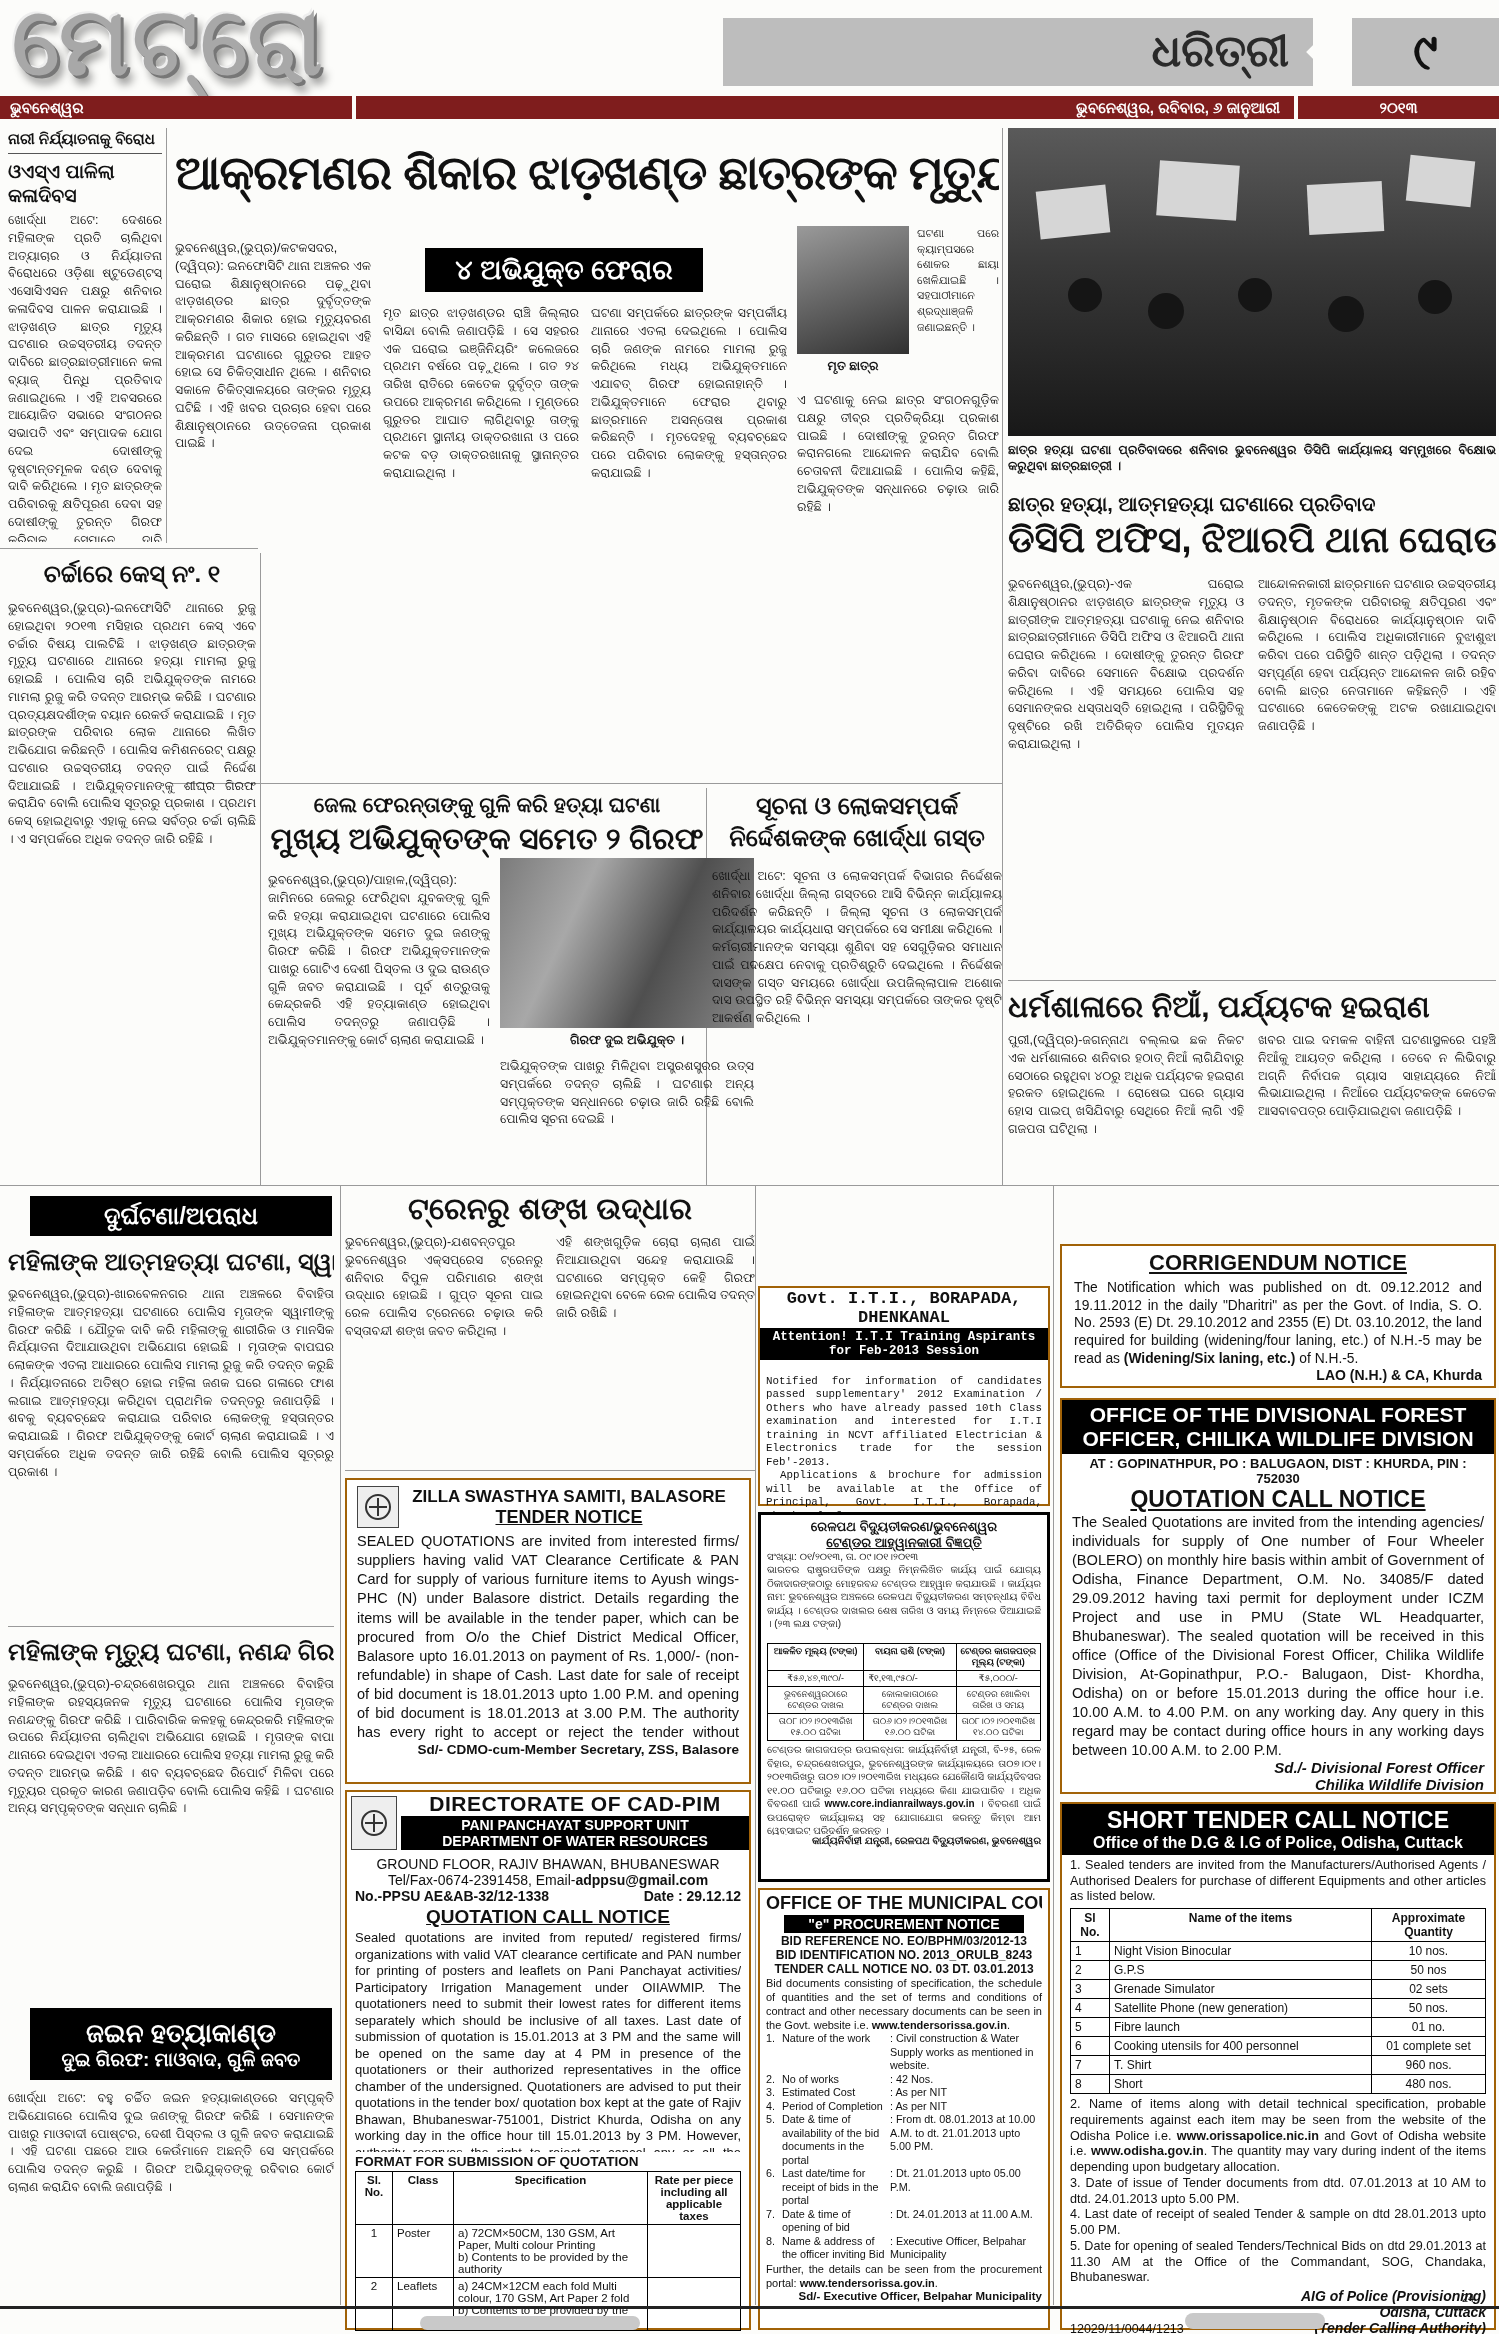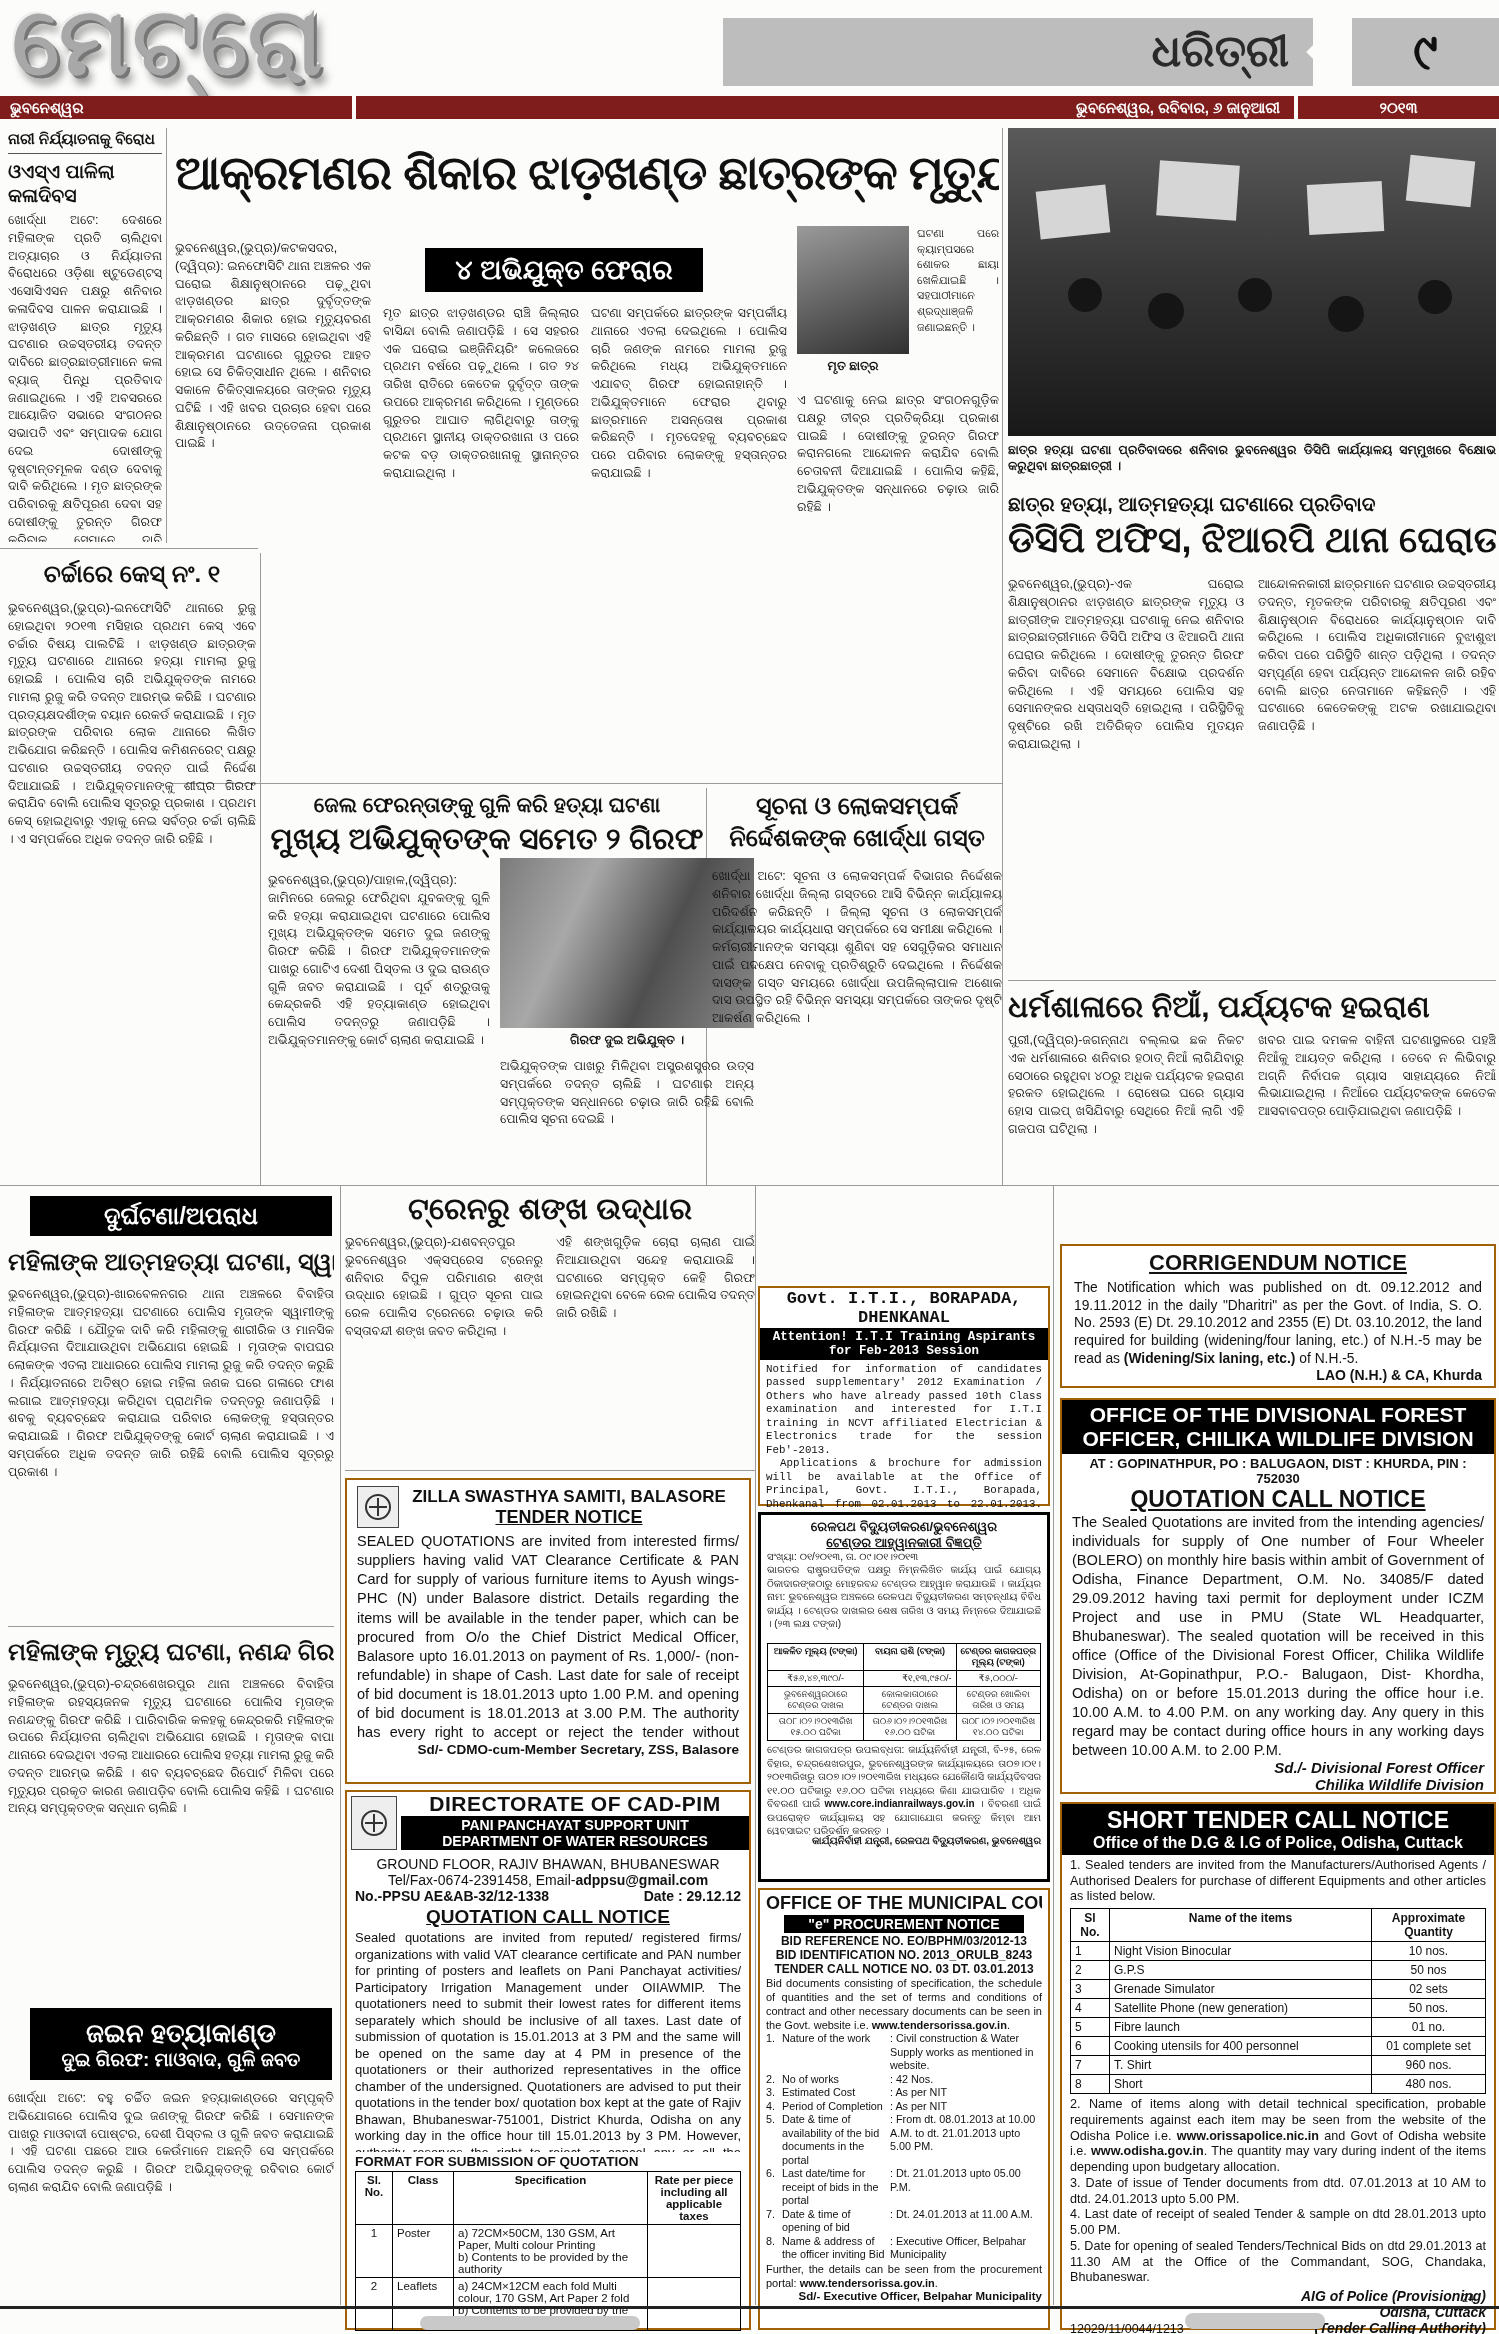--- a/index.html
+++ b/index.html
@@ -227,21 +227,21 @@
       <div style="display:flex;justify-content:space-between;font-size:12.5px;margin-top:2px;">
         <span>32001/11/0021/1213</span>
         <span class="b i">Sd./- Additional Director, PPSU</span>
       </div>
     </div>
   </div>
 
   <div class="abs nbox" style="left:758px;top:1286px;width:292px;height:220px;box-sizing:border-box;font-family:Liberation Mono, monospace;">
     <div class="ntitle" style="font-size:17px;padding:1px 0;">Govt. I.T.I., BORAPADA, DHENKANAL</div>
     <div class="blackbox" style="font-size:12.5px;padding:2px 2px;">Attention! I.T.I Training Aspirants for Feb-2013 Session</div>
-    <div style="padding:3px 6px;">
+    <div style="padding:3px 6px;margin-top:12px;">
       <div class="just clip" style="font-size:10.8px;line-height:1.25;">Notified for information of candidates passed supplementary' 2012 Examination /  Others who have already passed 10th Class examination and interested for I.T.I training in NCVT affiliated Electrician &amp; Electronics trade for the session Feb'-2013.</div>
       <div class="just clip" style="font-size:10.8px;line-height:1.25;text-indent:14px;">Applications &amp; brochure for admission will be available at the Office of Principal, Govt. I.T.I., Borapada, Dhenkanal from 02.01.2013 to 22.01.2013. Both boys &amp; girls can apply for the above training.</div>
       <div class="just clip" style="font-size:10.8px;line-height:1.25;text-indent:14px;">Applications duly filled in and supported with all the relevant documents should reach the Principal of Govt. I.T.I., Borapada, Dhenkanal on or before 22.01.2013.</div>
       <div class="sign" style="font-size:11px;">Sd./- Principal, Govt. I.T.I., Borapada, Dhenkanal</div>
     </div>
   </div>
 
   <div class="abs nbox3" style="left:758px;top:1512px;width:292px;height:370px;box-sizing:border-box;padding:4px 6px;">
     <div class="ntitle" style="font-size:13px;">ରେଳପଥ ବିଦ୍ୟୁତୀକରଣ/ଭୁବନେଶ୍ୱର</div>
     <div class="ntitle u" style="font-size:13px;">ଟେଣ୍ଡର ଆହ୍ୱାନକାରୀ ବିଜ୍ଞପ୍ତି</div>
@@ -249,21 +249,21 @@
     <div class="just clip" style="font-size:10px;line-height:1.35;height:78px;">ଭାରତର ରାଷ୍ଟ୍ରପତିଙ୍କ ପକ୍ଷରୁ ନିମ୍ନଲିଖିତ କାର୍ଯ୍ୟ ପାଇଁ ଯୋଗ୍ୟ ଠିକାଦାରଙ୍କଠାରୁ ମୋହରବନ୍ଦ ଟେଣ୍ଡର ଆହ୍ୱାନ କରାଯାଉଛି । କାର୍ଯ୍ୟର ନାମ: ଭୁବନେଶ୍ୱର ଅଞ୍ଚଳରେ ରେଳପଥ ବିଦ୍ୟୁତୀକରଣ ସମ୍ବନ୍ଧୀୟ ବିବିଧ କାର୍ଯ୍ୟ । ଟେଣ୍ଡର ଦାଖଲର ଶେଷ ତାରିଖ ଓ ସମୟ ନିମ୍ନରେ ଦିଆଯାଇଛି । (୨୩ ଲକ୍ଷ ଟଙ୍କା)</div>
     <table style="font-size:9px;margin-top:2px;">
       <tbody>
           <tr>
         <th>ଆକଳିତ ମୂଲ୍ୟ (ଟଙ୍କା)</th>
         <th>ବାୟନା ରାଶି (ଟଙ୍କା)</th>
         <th>ଟେଣ୍ଡର କାଗଜପତ୍ର ମୂଲ୍ୟ (ଟଙ୍କା)</th>
       </tr>
       <tr>
         <td style="text-align:center;">₹୫୬,୪୭,୩୯୦/-</td>
-        <td style="text-align:right;">₹୧,୧୩,୯୫୦/-</td>
+        <td style="text-align:left;">₹୧,୧୩,୯୫୦/-</td>
         <td style="text-align:center;">₹୫,୦୦୦/-</td>
       </tr>
       <tr>
         <td style="text-align:center;">ଭୁବନେଶ୍ୱରଠାରେ ଟେଣ୍ଡର ଦାଖଲ</td>
         <td style="text-align:center;">କୋଲକାତାଠାରେ ଟେଣ୍ଡର ଦାଖଲ</td>
         <td style="text-align:center;">ଟେଣ୍ଡର ଖୋଲିବା ତାରିଖ ଓ ସମୟ</td>
       </tr>
       <tr>
         <td style="text-align:center;">ତା୦୮।୦୨।୨୦୧୩ରିଖ ୧୫.୦୦ ଘଟିକା</td>
         <td style="text-align:center;">ତା୦୬।୦୨।୨୦୧୩ରିଖ ୧୬.୦୦ ଘଟିକା</td>

